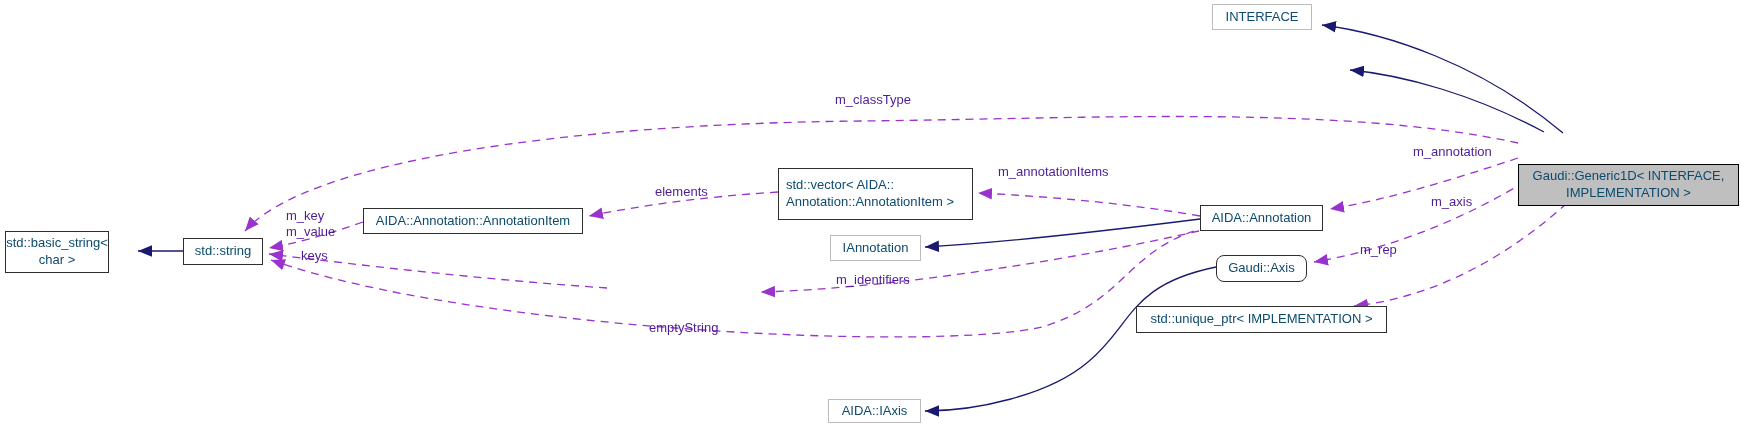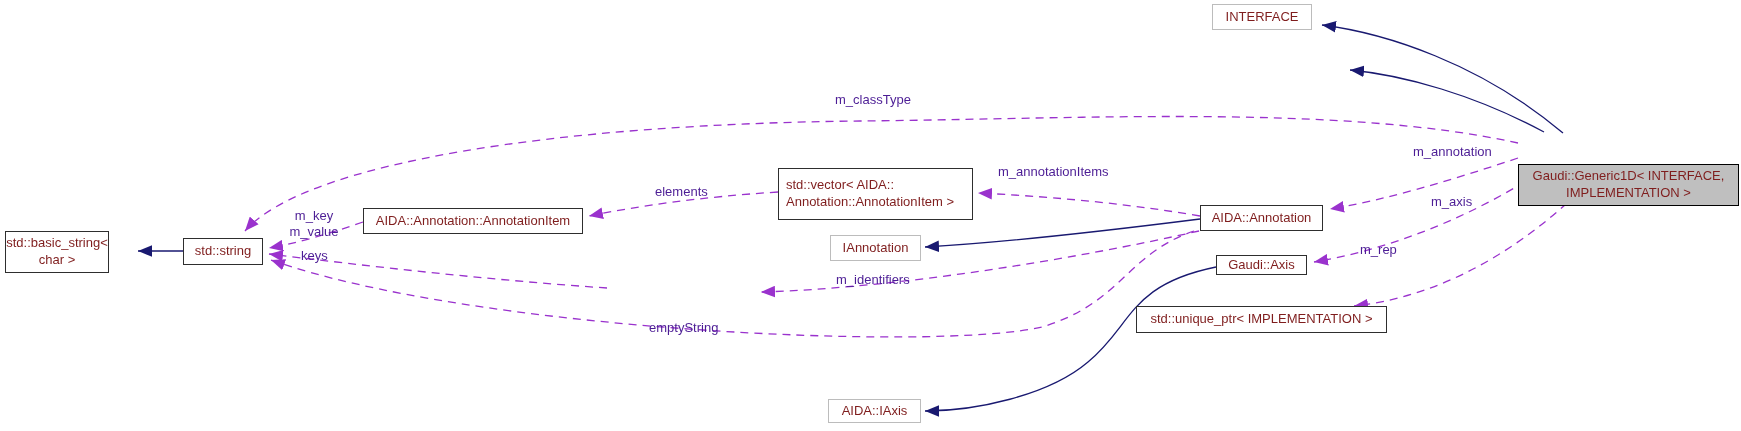--- a/index.html
+++ b/index.html
@@ -9,21 +9,21 @@
     background:#ffffff;
     font-family:"Liberation Sans", sans-serif;
     overflow:hidden;
   }
   #edges{position:absolute;left:0;top:0;width:1741px;height:431px;}
   .node{
     position:absolute;
     box-sizing:border-box;
     background:#ffffff;
     border:1px solid #2e2e2e;
-    color:#7f1d1d;
+    color:#0c4a6e;
     font-size:13px;
     line-height:1.3;
     display:flex;
     align-items:center;
     justify-content:center;
     text-align:center;
     white-space:pre-line;
     padding:1px 4px;
   }
   .node.gray{border-color:#bcbcbc;}
@@ -33,21 +33,21 @@
     margin-top:32px;
   }
   .node.leftalign{justify-content:flex-start;text-align:left;padding-left:7px;}
   .edge-label{
     position:absolute;
     color:#4c1d95;
     font-size:13px;
     line-height:1.2;
     white-space:pre-line;
   }
-  .edge-label.center{text-align:center;}
+  .edge-label.center{}
 </style>
 </head>
 <body>
 
 <div id="diagram">
 
   <svg id="edges" width="1741" height="431" viewBox="0 0 1741 431" xmlns="http://www.w3.org/2000/svg">
     <defs>
       <marker id="arrN" markerUnits="userSpaceOnUse" markerWidth="14" markerHeight="12" refX="12" refY="5" orient="auto" viewBox="0 0 12 10">
         <path d="M0,0 L12,5 L0,10 z" fill="#191970"></path>
@@ -88,21 +88,21 @@
 
   <div class="node" style="left:363px;top:208px;width:220px;height:26px;">AIDA::Annotation::AnnotationItem</div>
 
   <div class="node leftalign" style="left:778px;top:168px;width:195px;height:52px;">std::vector&lt; AIDA::
 Annotation::AnnotationItem &gt;</div>
 
   <div class="node gray" style="left:830px;top:235px;width:91px;height:26px;">IAnnotation</div>
 
   <div class="node" style="left:1200px;top:205px;width:123px;height:26px;">AIDA::Annotation</div>
 
-  <div class="node" style="left:1216px;top:255px;width:91px;height:20px;">Gaudi::Axis</div>
+  <div class="node" style="left:1216px;top:255px;width:91px;height:27px;border-radius:8px;">Gaudi::Axis</div>
 
 
   <div class="node" style="left:1136px;top:306px;width:251px;height:27px;">std::unique_ptr&lt; IMPLEMENTATION &gt;</div>
 
   <div class="node gray" style="left:828px;top:399px;width:93px;height:24px;">AIDA::IAxis</div>
 
   <span class="edge-label" style="left:835px;top:92px;">m_classType</span>
 
   <span class="edge-label" style="left:1413px;top:144px;">m_annotation</span>
 

